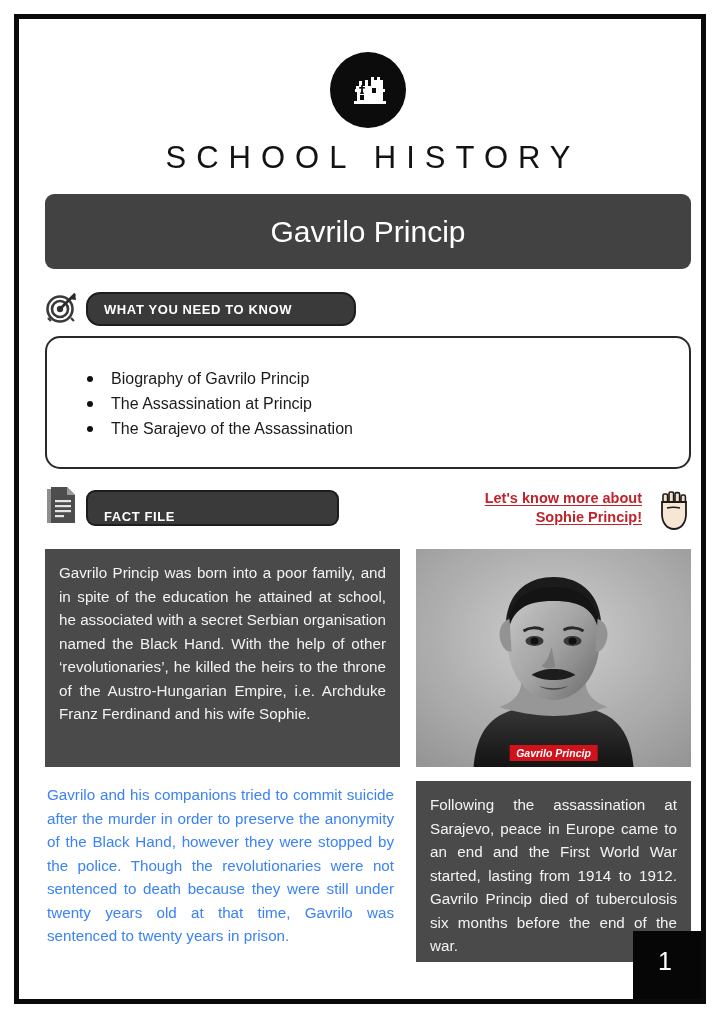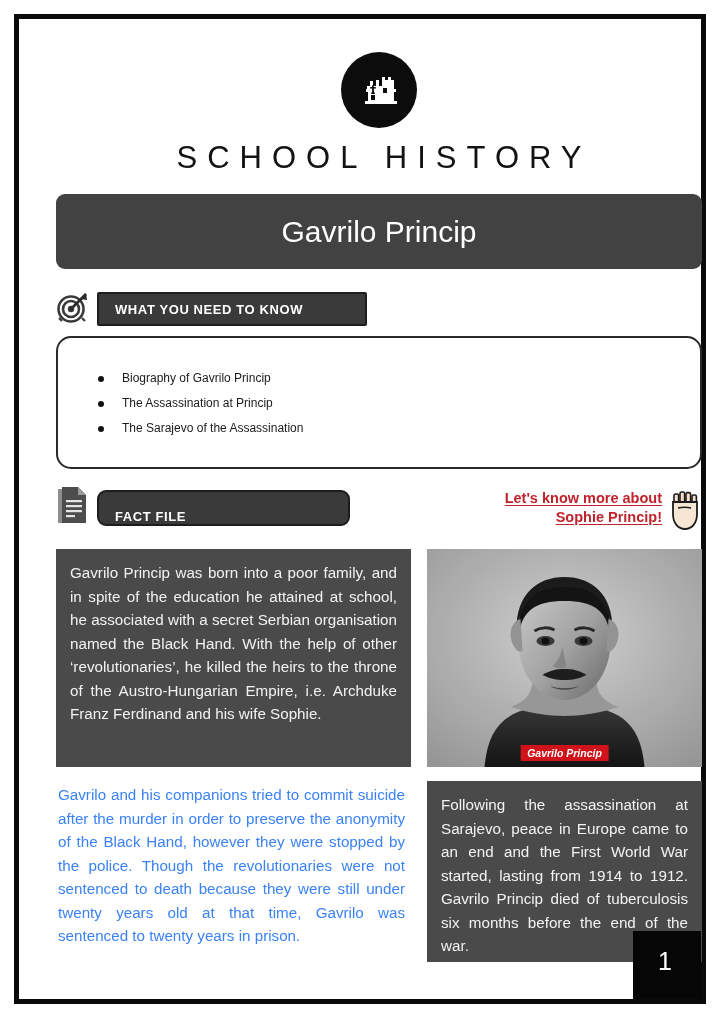--- a/index.html
+++ b/index.html
@@ -17,21 +17,21 @@
   
   .frame {
     position: absolute;
     left: 14px; top: 14px;
     width: 692px; height: 990px;
     border: 5px solid #0a0a0a;
     background: #ffffff;
   }
   .inner {
     position: absolute;
-    left: 19px; top: 19px;
+    left: 8px; top: 19px;
     width: 682px; height: 980px;
     padding: 0 18px;
   }
 
   
   .brand {
     padding-top: 14px;
     text-align: center;
   }
   .logo-circle {
@@ -68,21 +68,21 @@
   .section-head {
     display: flex;
     align-items: center;
     margin-top: 21px;
     gap: 7px;
   }
   .sec-icon { flex: 0 0 auto; display: block; }
   .pill {
     background: #3a3a3a;
     border: 2px solid #1d1d1d;
-    border-radius: 2px;
+    border-radius: 14px;
     height: 34px;
     width: 270px;
     display: flex; align-items: center;
     padding-left: 16px;
   }
   .pill span {
     color: #ffffff;
     font-size: 13px;
     font-weight: bold;
     letter-spacing: 0.6px;
@@ -92,21 +92,21 @@
   .bullet-panel {
     margin-top: 8px;
     border: 2px solid #2a2a2a;
     border-radius: 15px;
     height: 133px;
     padding: 28px 0 0 34px;
   }
   .bullet-panel ul { list-style: none; }
   .bullet-panel li {
     position: relative;
-    font-size: 12px;
+    font-size: 16px;
     color: #1b1b1b;
     line-height: 25px;
     padding-left: 30px;
   }
   .bullet-panel li::before {
     content: "";
     position: absolute;
     left: 6px; top: 10px;
     width: 6px; height: 6px;
     border-radius: 50%;
@@ -127,21 +127,21 @@
     border-radius: 9px;
     height: 36px;
     width: 253px;
     display: flex; align-items: flex-end;
     padding-left: 16px;
   }
   .ff-pill span {
     color: #ffffff; font-size: 13px; font-weight: bold; letter-spacing: .6px;
   }
   .know-more {
-    display: flex; align-items: flex-start; gap: 6px;
+    display: flex; align-items: flex-start; gap: 15px;
     padding-top: 2px;
   }
   .know-more-text {
     text-align: right;
     color: #c0232b;
     font-size: 14.5px;
     font-weight: bold;
     line-height: 19px;
   }
   .know-more-text span {

